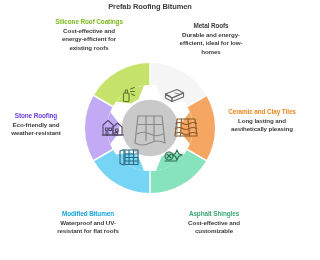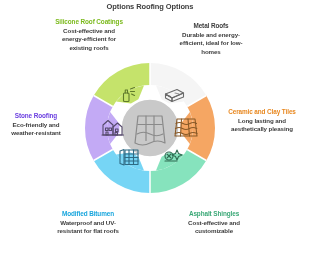--- a/index.html
+++ b/index.html
@@ -60,21 +60,21 @@
   #label-clay   { left: 226px; top: 108px; width: 72px; }
   #label-asph   { left: 177px; top: 210px; }
   #label-bitu   { left: 51px;  top: 210px; }
   #label-stone  { left: 0px;   top: 112px; width: 72px; }
 </style>
 </head>
 <body>
 
 <div id="page">
 
-  <div id="chart-title">Options Roofing Options</div>
+  <div id="chart-title">Prefab Roofing Bitumen</div>
 
   <div class="wheel">
     <svg viewBox="0 0 264 264" width="132" height="132">
       <defs>
 
         <mask id="ringmask">
           <rect x="0" y="0" width="264" height="264" fill="#fff"></rect>
 
           <g fill="#000">
 

